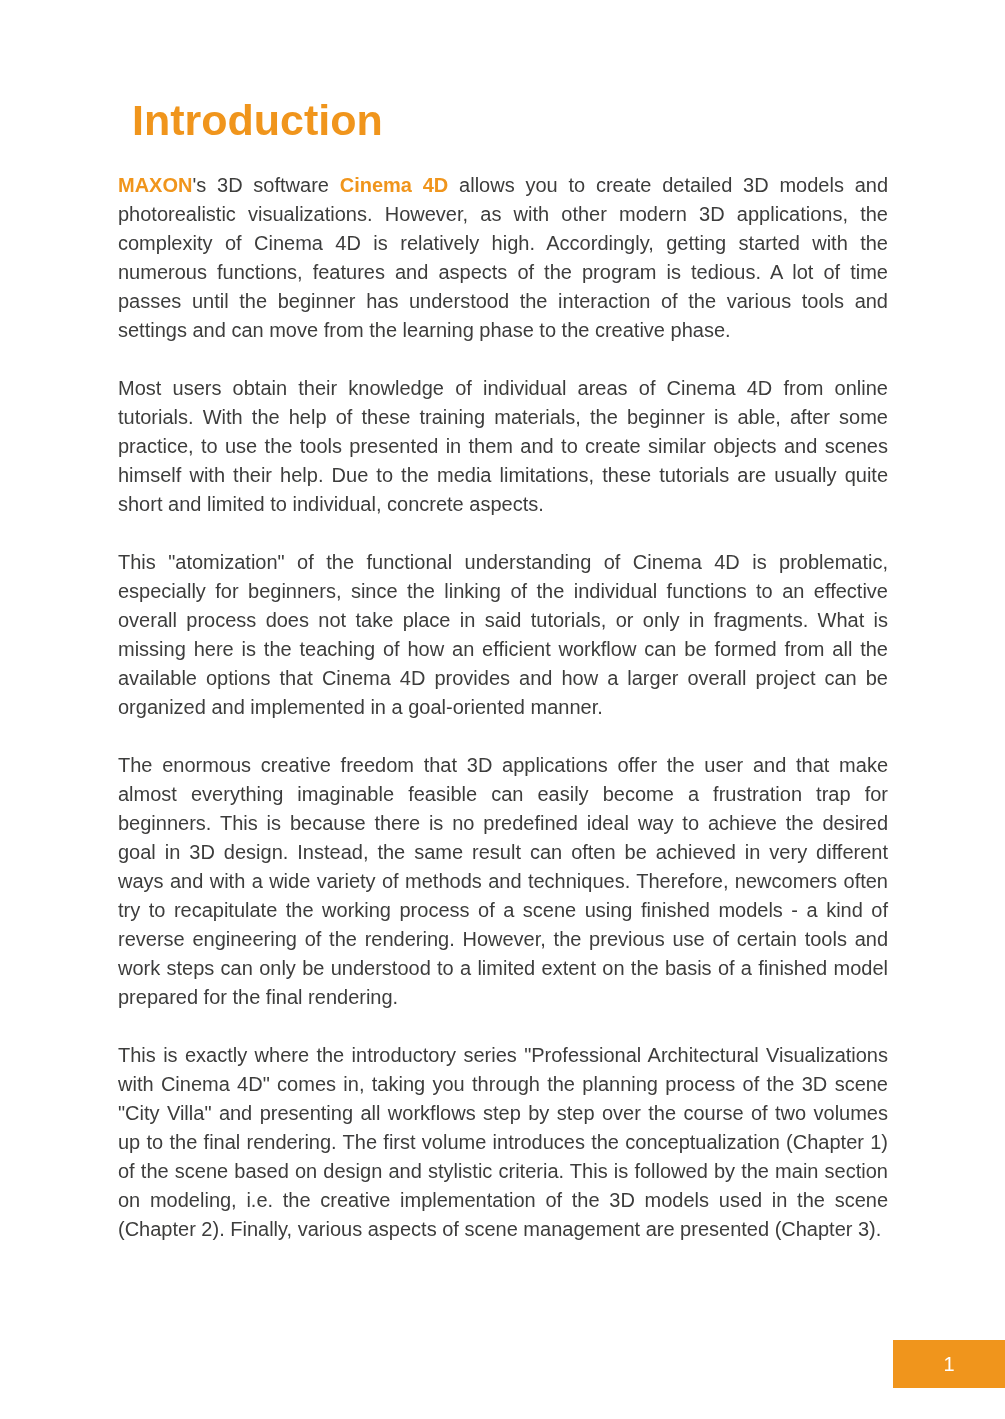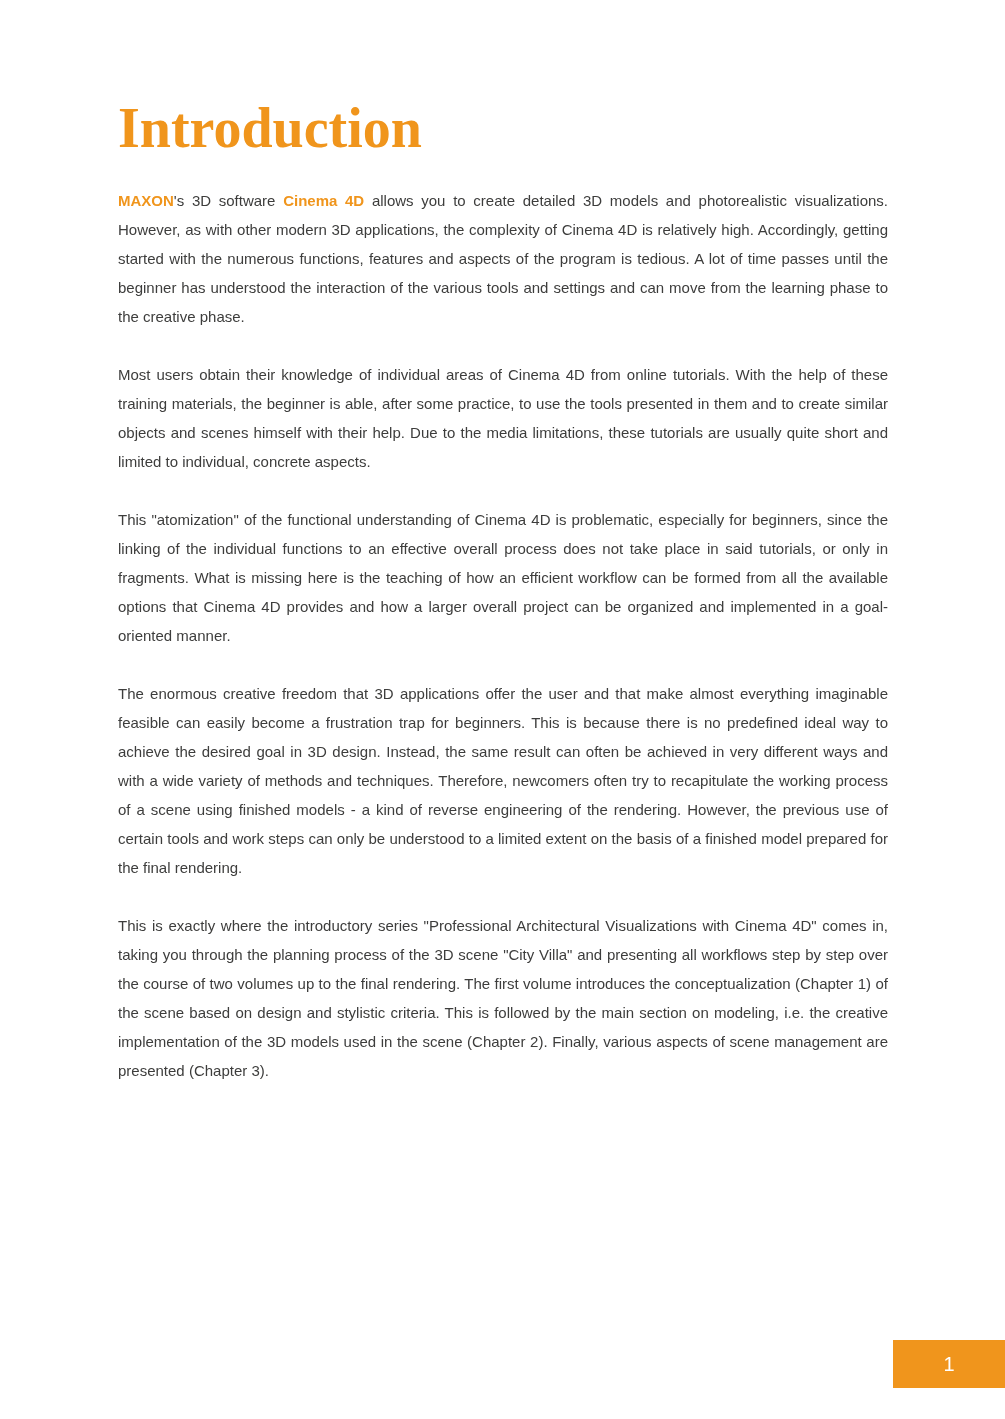--- a/index.html
+++ b/index.html
@@ -16,31 +16,31 @@
     overflow: hidden;
     box-sizing: border-box;
   }
   .content-area {
     position: absolute;
     left: 118px;
     top: 96px;
     width: 770px;
   }
   .doc-title {
-    font-family: Liberation Serif, serif;
+    font-family: Liberation Sans, sans-serif;
     font-weight: bold;
-    font-size: 56px;
+    font-size: 43px;
     line-height: 1.15;
     color: var(--accent, #F0951C);
-    margin: 0 0 26px 0;
+    margin: 0 0 26px 14px;
     letter-spacing: 0px;
   }
   .body-text p {
     margin: 0 0 29px 0;
-    font-size: 15px;
+    font-size: 20px;
     line-height: 29px;
     color: #3d3d3c;
     text-align: justify;
   }
   .body-text p:last-child {
     margin-bottom: 10px;
   }
   .brand {
     color: var(--accent, #F0951C);
     font-weight: bold;

